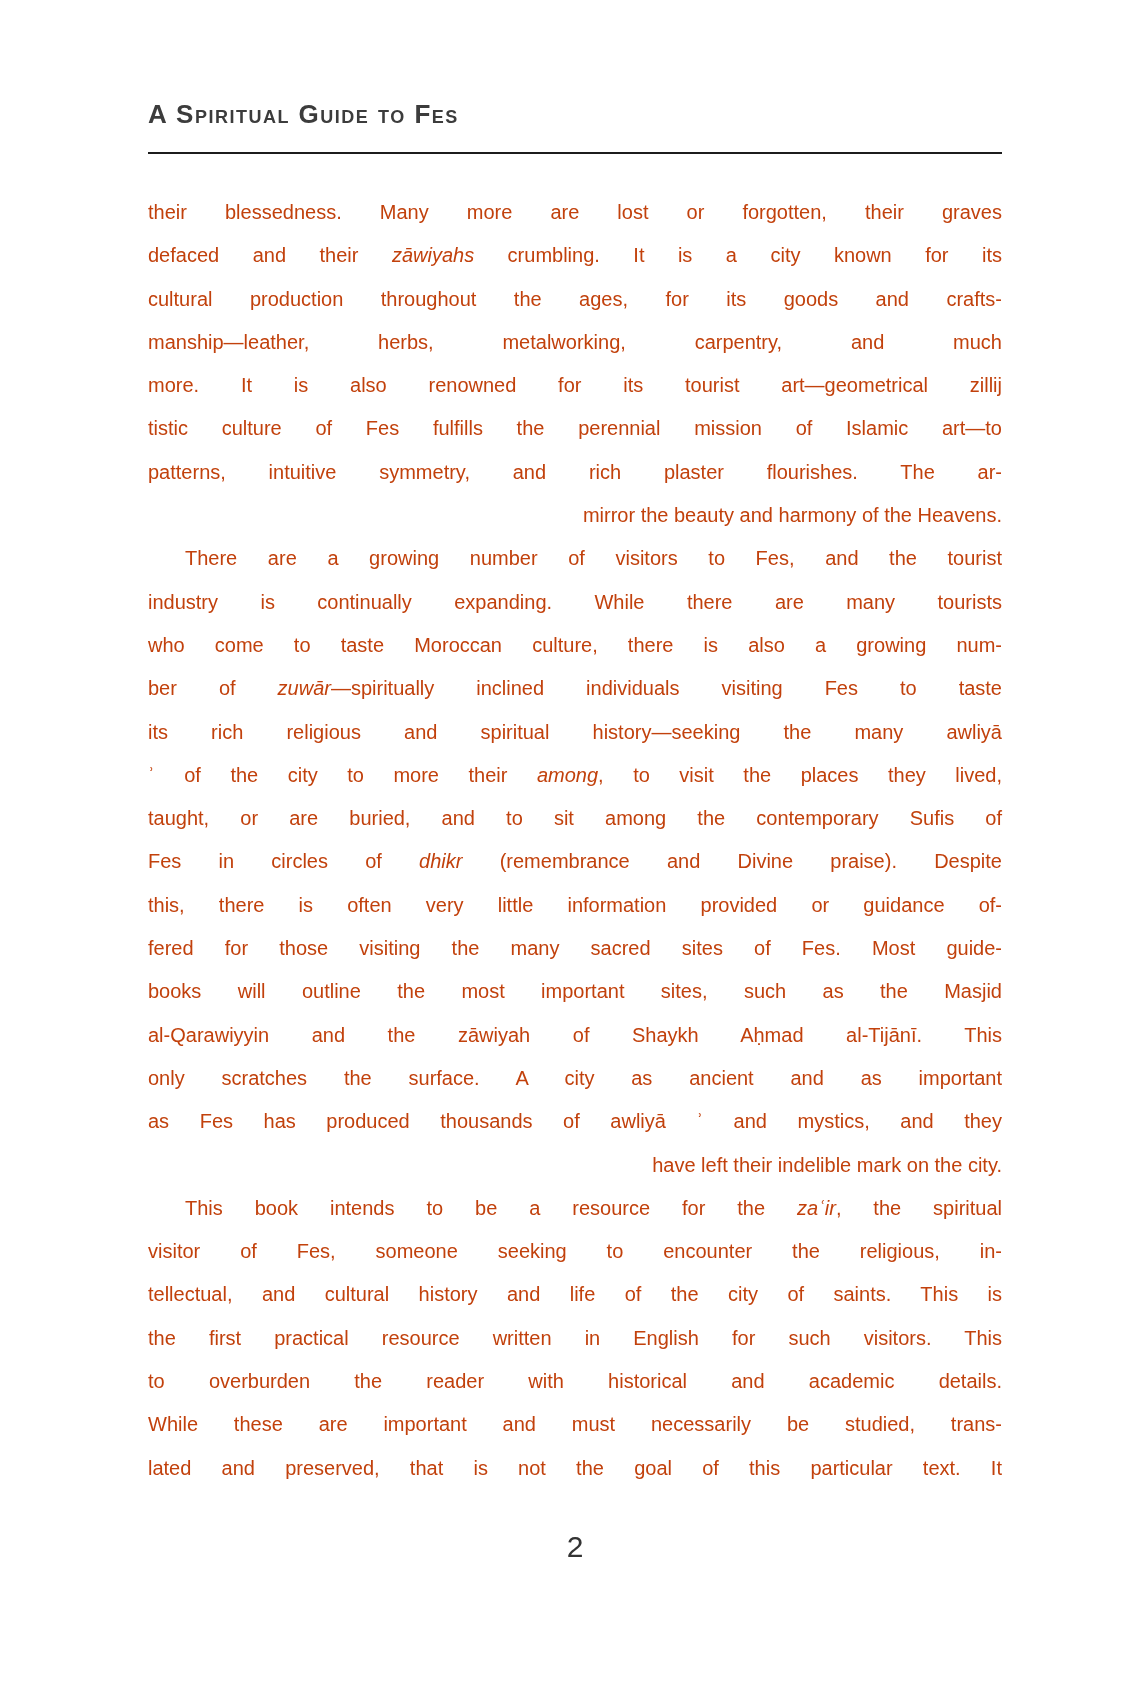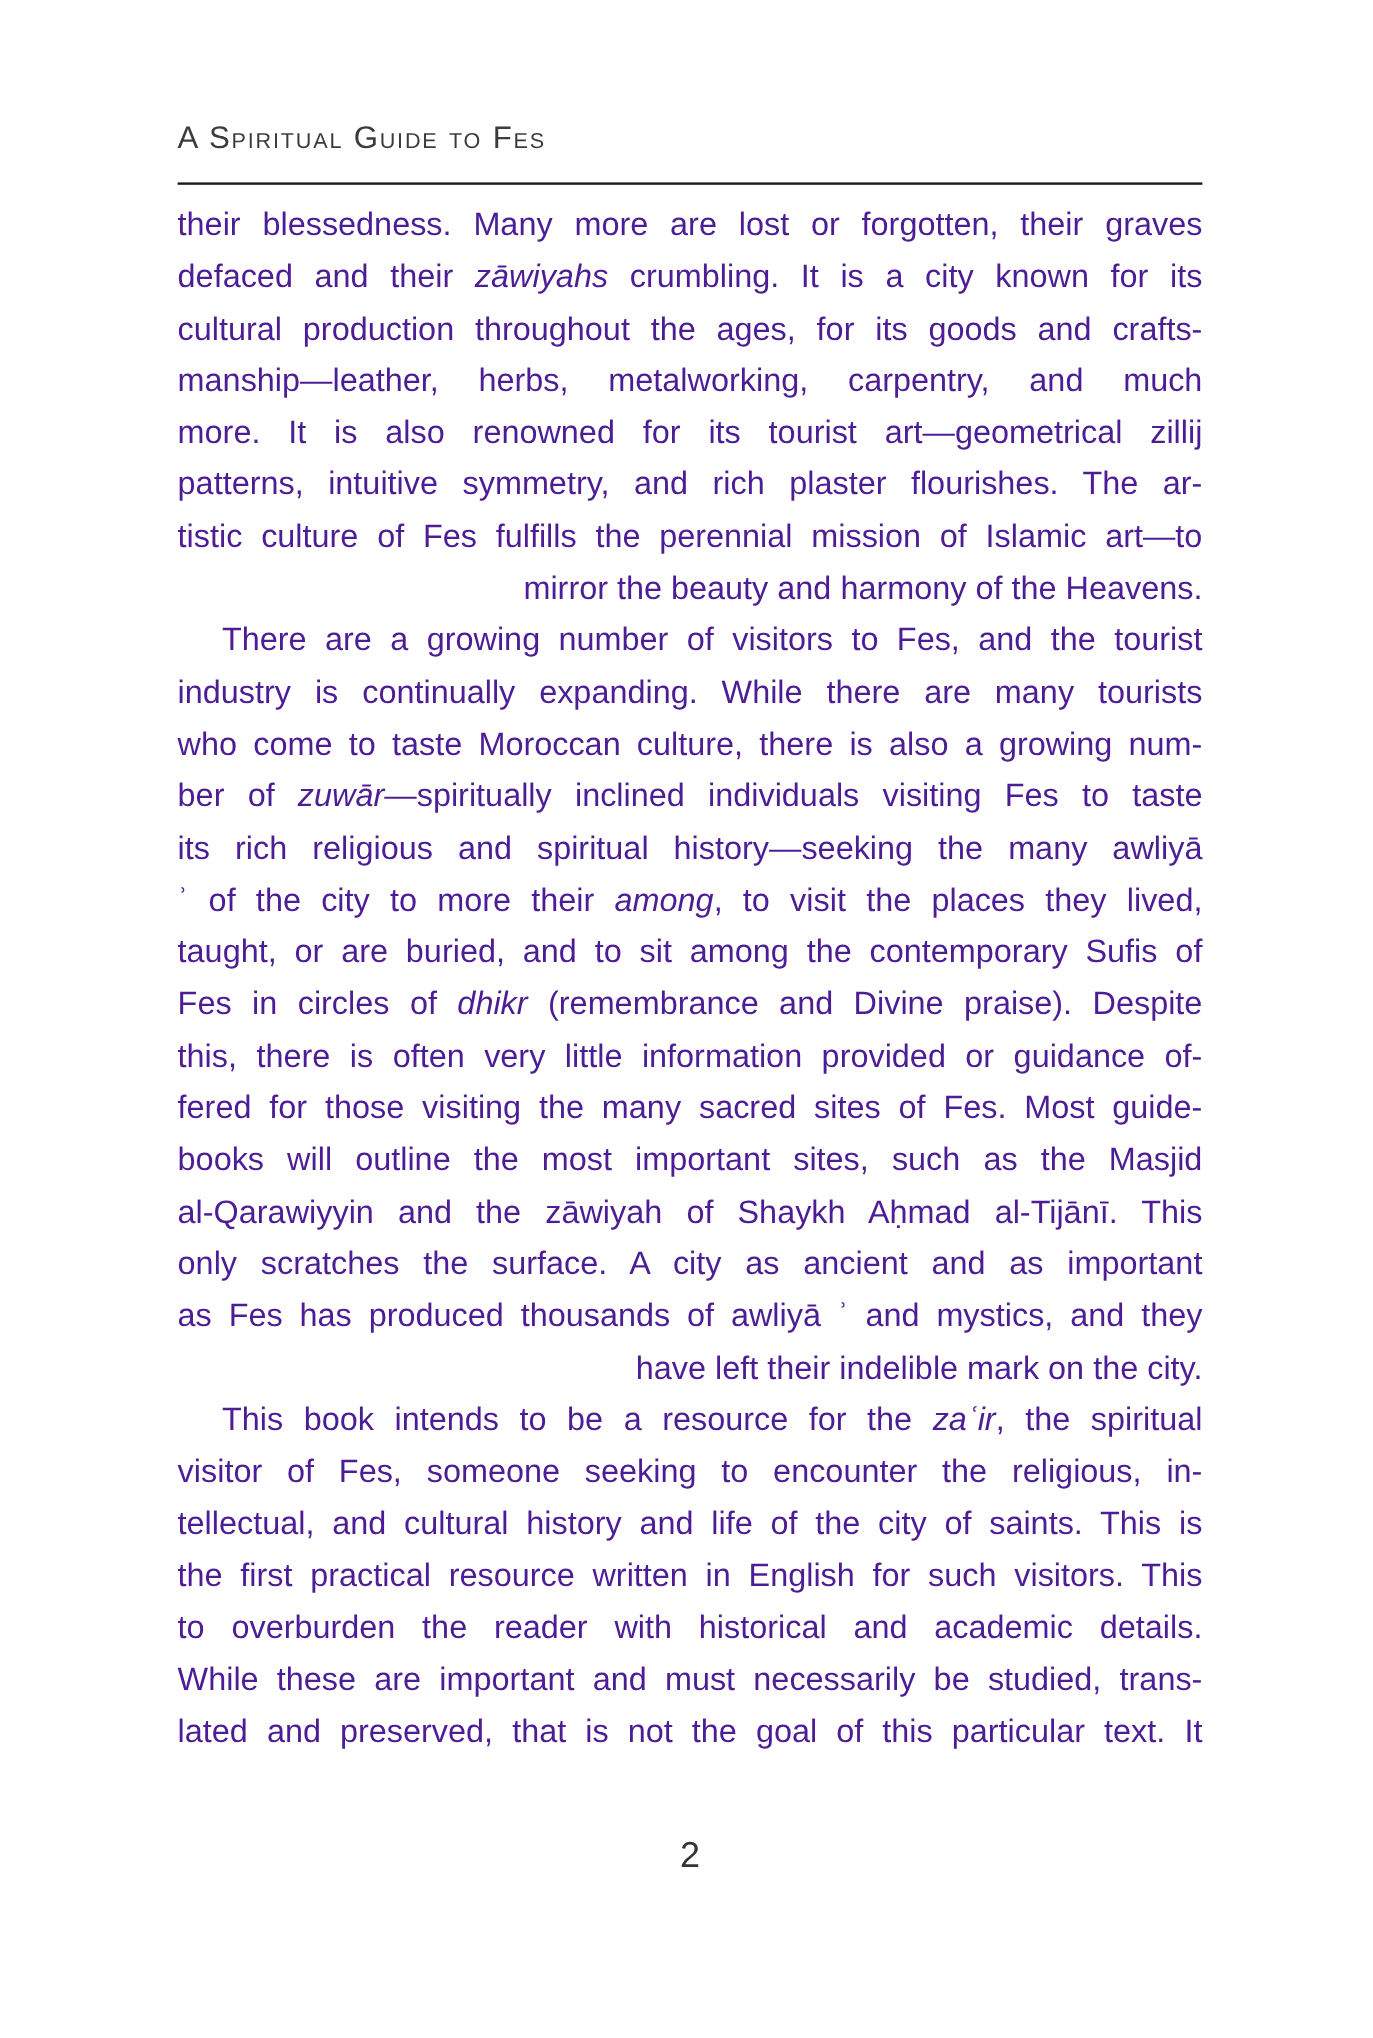--- a/index.html
+++ b/index.html
@@ -18,37 +18,37 @@
   }
   .column {
     position: absolute;
     left: 148px;
     top: 0;
     width: 854px;
   }
   .header-title {
     margin-top: 99px;
     font-size: 26px;
-    font-weight: 400;
+    font-weight: 700;
     font-variant: small-caps;
     letter-spacing: 1.5px;
     color: #3c3c3c;
     line-height: 30px;
   }
   .header-rule {
     margin-top: 23px;
     border-top: 2.5px solid #1c1c1c;
     width: 100%;
     height: 0;
   }
   .body-text {
-    margin-top: 12px;
-    font-size: 27px;
+    margin-top: 37px;
+    font-size: 20px;
     line-height: 43.3px;
-    color: #4c1d95;
+    color: #c2410c;
   }
   .line { text-align: right; }
   .line.j {
     text-align: justify;
     text-align-last: justify;
   }
   .line.ind { text-indent: 37px; }
   .line em { }
   .page-number {
     position: absolute;
@@ -67,22 +67,22 @@
 <div class="page">
   <div class="column">
     <div class="header-title">A Spiritual Guide to Fes</div>
     <div class="header-rule"></div>
     <div class="body-text">
         <div class="line j"><span>their blessedness. Many more are lost or forgotten, their graves</span></div>
         <div class="line j"><span>defaced and their </span><em>zāwiyahs</em><span> crumbling. It is a city known for its</span></div>
         <div class="line j"><span>cultural production throughout the ages, for its goods and crafts-</span></div>
         <div class="line j"><span>manship—leather, herbs, metalworking, carpentry, and much</span></div>
         <div class="line j"><span>more. It is also renowned for its tourist art—geometrical zillij</span></div>
+        <div class="line j"><span>tistic culture of Fes fulfills the perennial mission of Islamic art—to</span></div>
         <div class="line j"><span>patterns, intuitive symmetry, and rich plaster flourishes. The ar-</span></div>
-        <div class="line j"><span>tistic culture of Fes fulfills the perennial mission of Islamic art—to</span></div>
         <div class="line"><span>mirror the beauty and harmony of the Heavens.</span></div>
         <div class="line j ind"><span>There are a growing number of visitors to Fes, and the tourist</span></div>
         <div class="line j"><span>industry is continually expanding. While there are many tourists</span></div>
         <div class="line j"><span>who come to taste Moroccan culture, there is also a growing num-</span></div>
         <div class="line j"><span>ber of </span><em>zuwār</em><span>—spiritually inclined individuals visiting Fes to taste</span></div>
         <div class="line j"><span>its rich religious and spiritual history—seeking the many awliyā</span></div>
         <div class="line j"><span>ʾ of the city to more their </span><em>among</em><span>, to visit the places they lived,</span></div>
         <div class="line j"><span>taught, or are buried, and to sit among the contemporary Sufis of</span></div>
         <div class="line j"><span>Fes in circles of </span><em>dhikr</em><span> (remembrance and Divine praise). Despite</span></div>
         <div class="line j"><span>this, there is often very little information provided or guidance of-</span></div>

